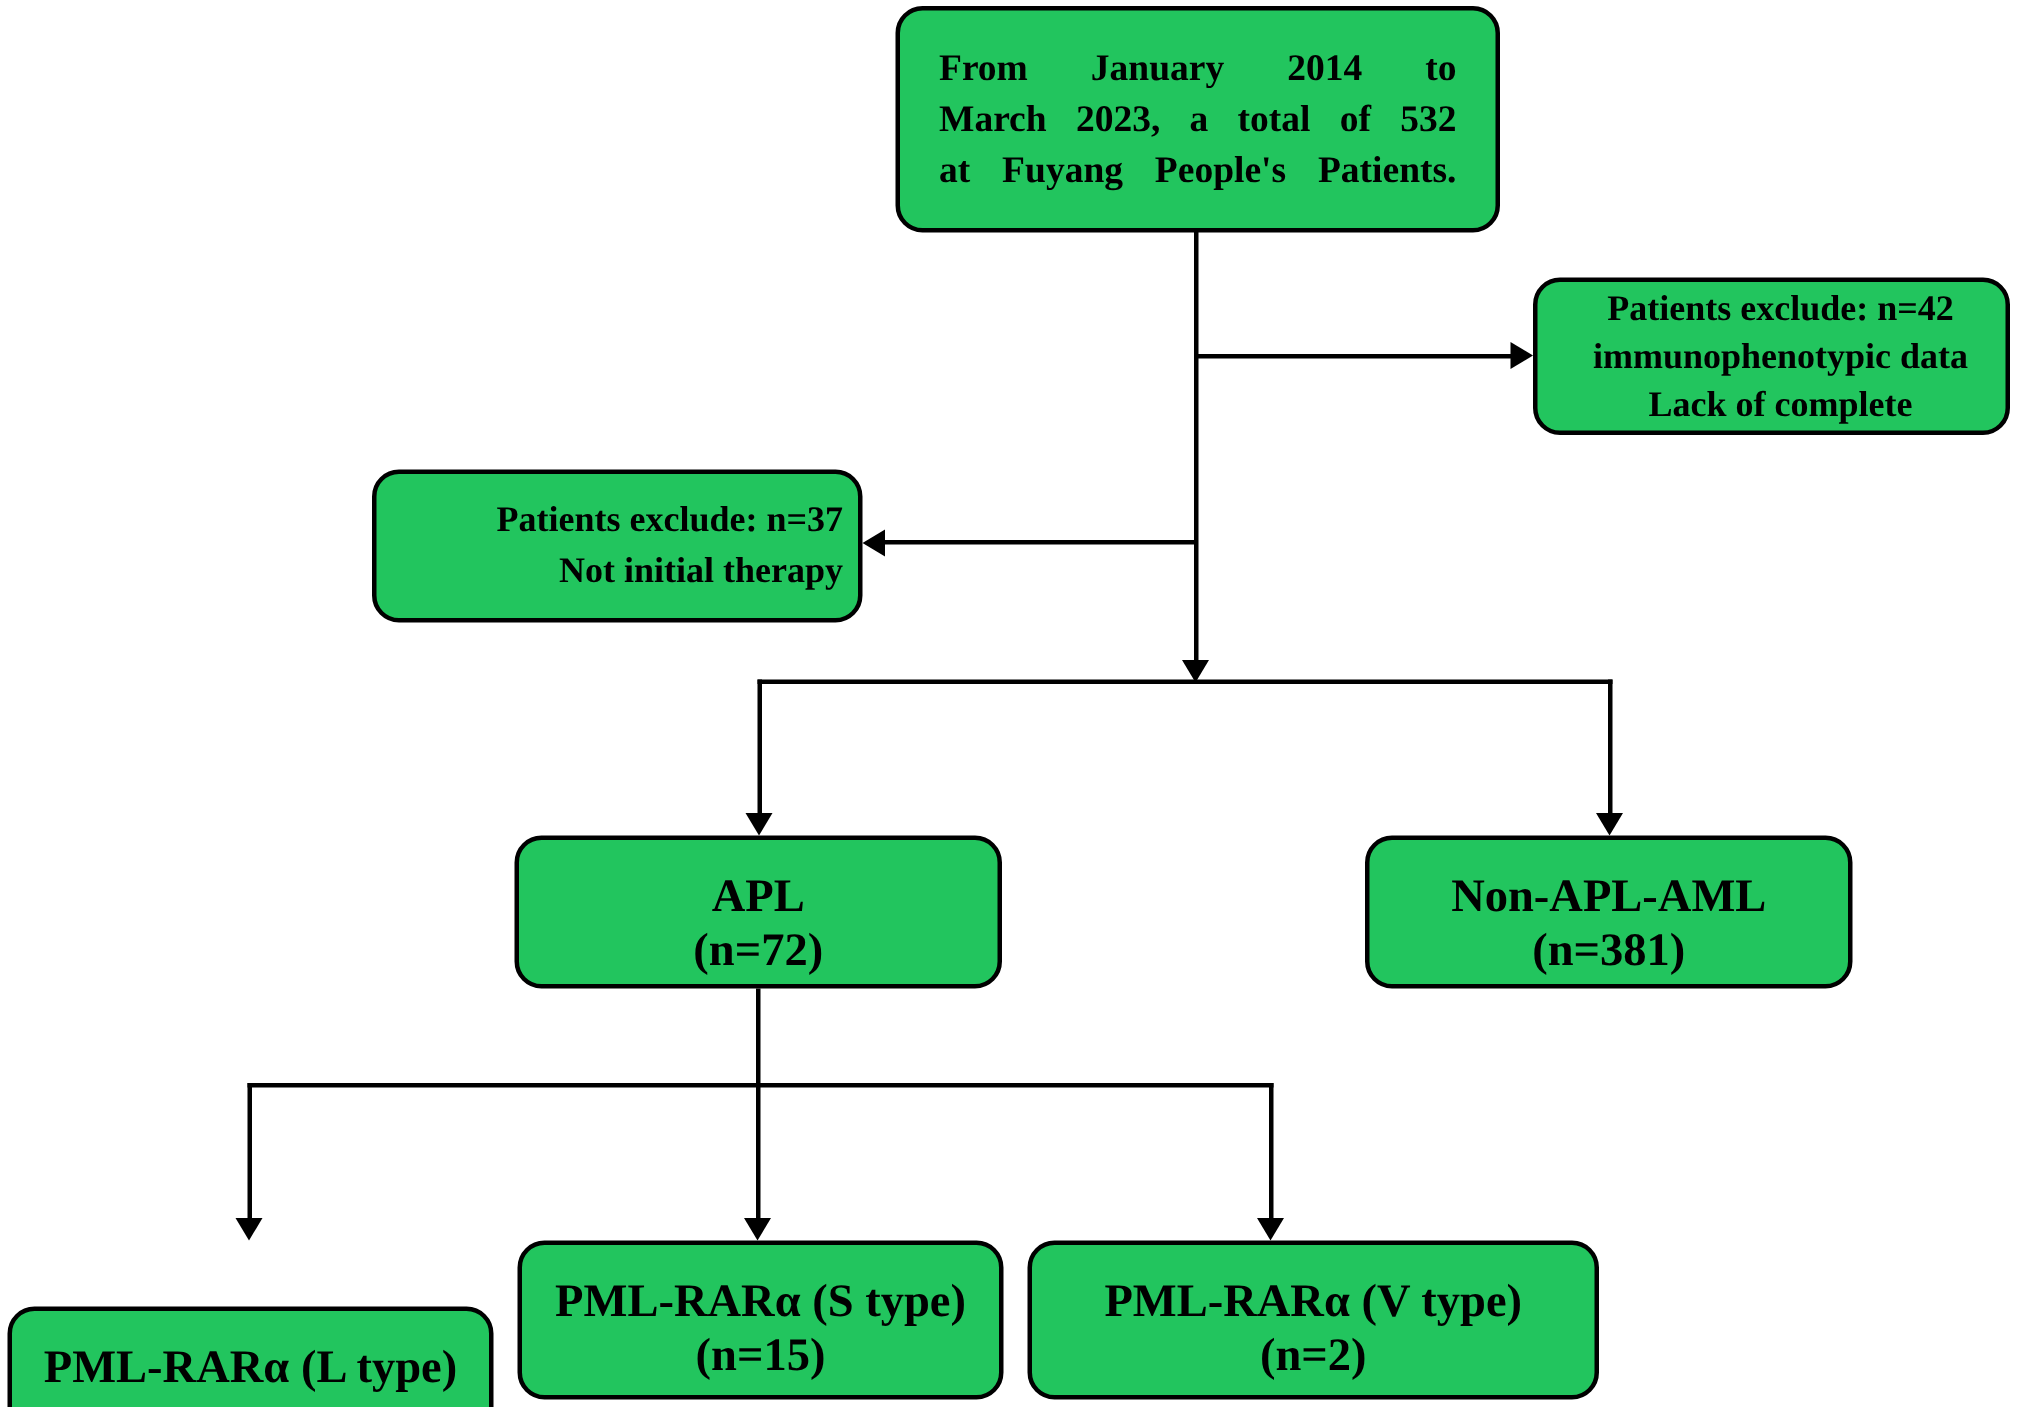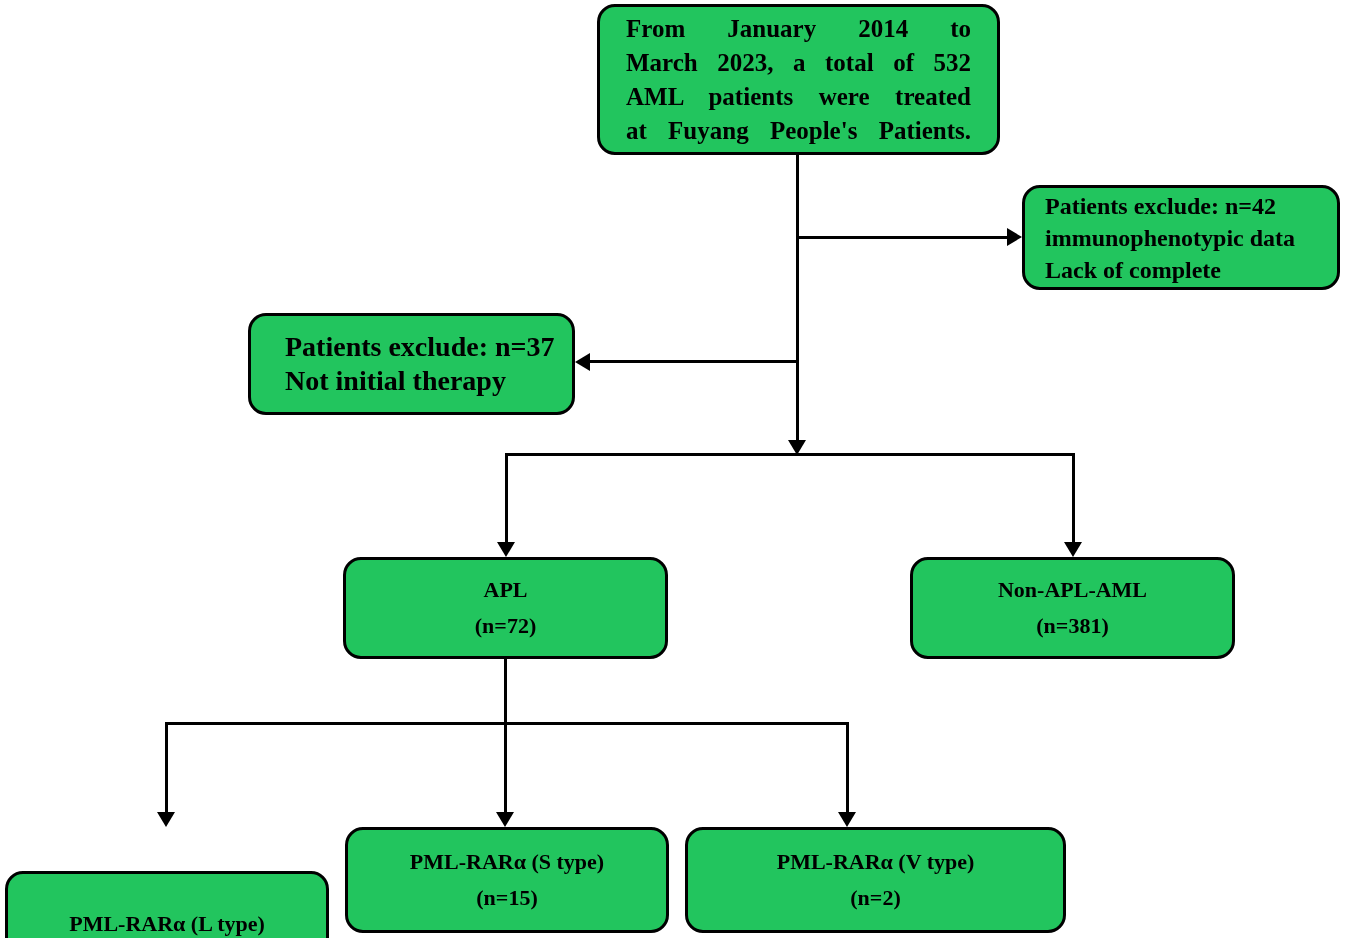--- a/index.html
+++ b/index.html
@@ -39,34 +39,35 @@
   }
   .box.source .ln {
     text-align: justify;
     text-align-last: justify;
   }
   
   .box.excl-r {
     padding: 2px 8px 2px 20px;
     font-size: 24px;
     line-height: 32px;
-    text-align: left;
+    text-align: center;
   }
   
   .box.excl-l {
     padding: 2px 10px 2px 34px;
-    font-size: 28px;
+    font-size: 24px;
     line-height: 34px;
-    text-align: left;
+    text-align: right;
   }
   .box.center {
-    font-size: 22px;
+    font-size: 31px;
     line-height: 36px;
     text-align: center;
     padding: 19px 8px;
+    justify-content: space-between;
   }
   
   .lv {
     position: absolute;
     width: 3px;
     background: #000000;
   }
   .lh {
     position: absolute;
     height: 3px;
@@ -83,21 +84,20 @@
   .arr.left  { border-top: 9px solid transparent; border-bottom: 9px solid transparent; border-right: 15px solid #000000; }
 </style>
 </head>
 <body>
 
 <div class="canvas">
 
   <div class="box source" style="left:597px; top:4px; width:403px; height:151px;">
     <div class="ln">From January 2014 to</div>
     <div class="ln">March 2023, a total of 532</div>
-    <div class="ln">AML patients were treated</div>
     <div class="ln">at Fuyang People's Patients.</div>
   </div>
 
   <div class="box excl-r" style="left:1022px; top:185px; width:318px; height:105px;">
     <div class="ln">Patients exclude: n=42</div>
     <div class="ln">immunophenotypic data</div>
     <div class="ln">Lack of complete</div>
   </div>
 
   <div class="box excl-l" style="left:248px; top:313px; width:327px; height:102px;">

